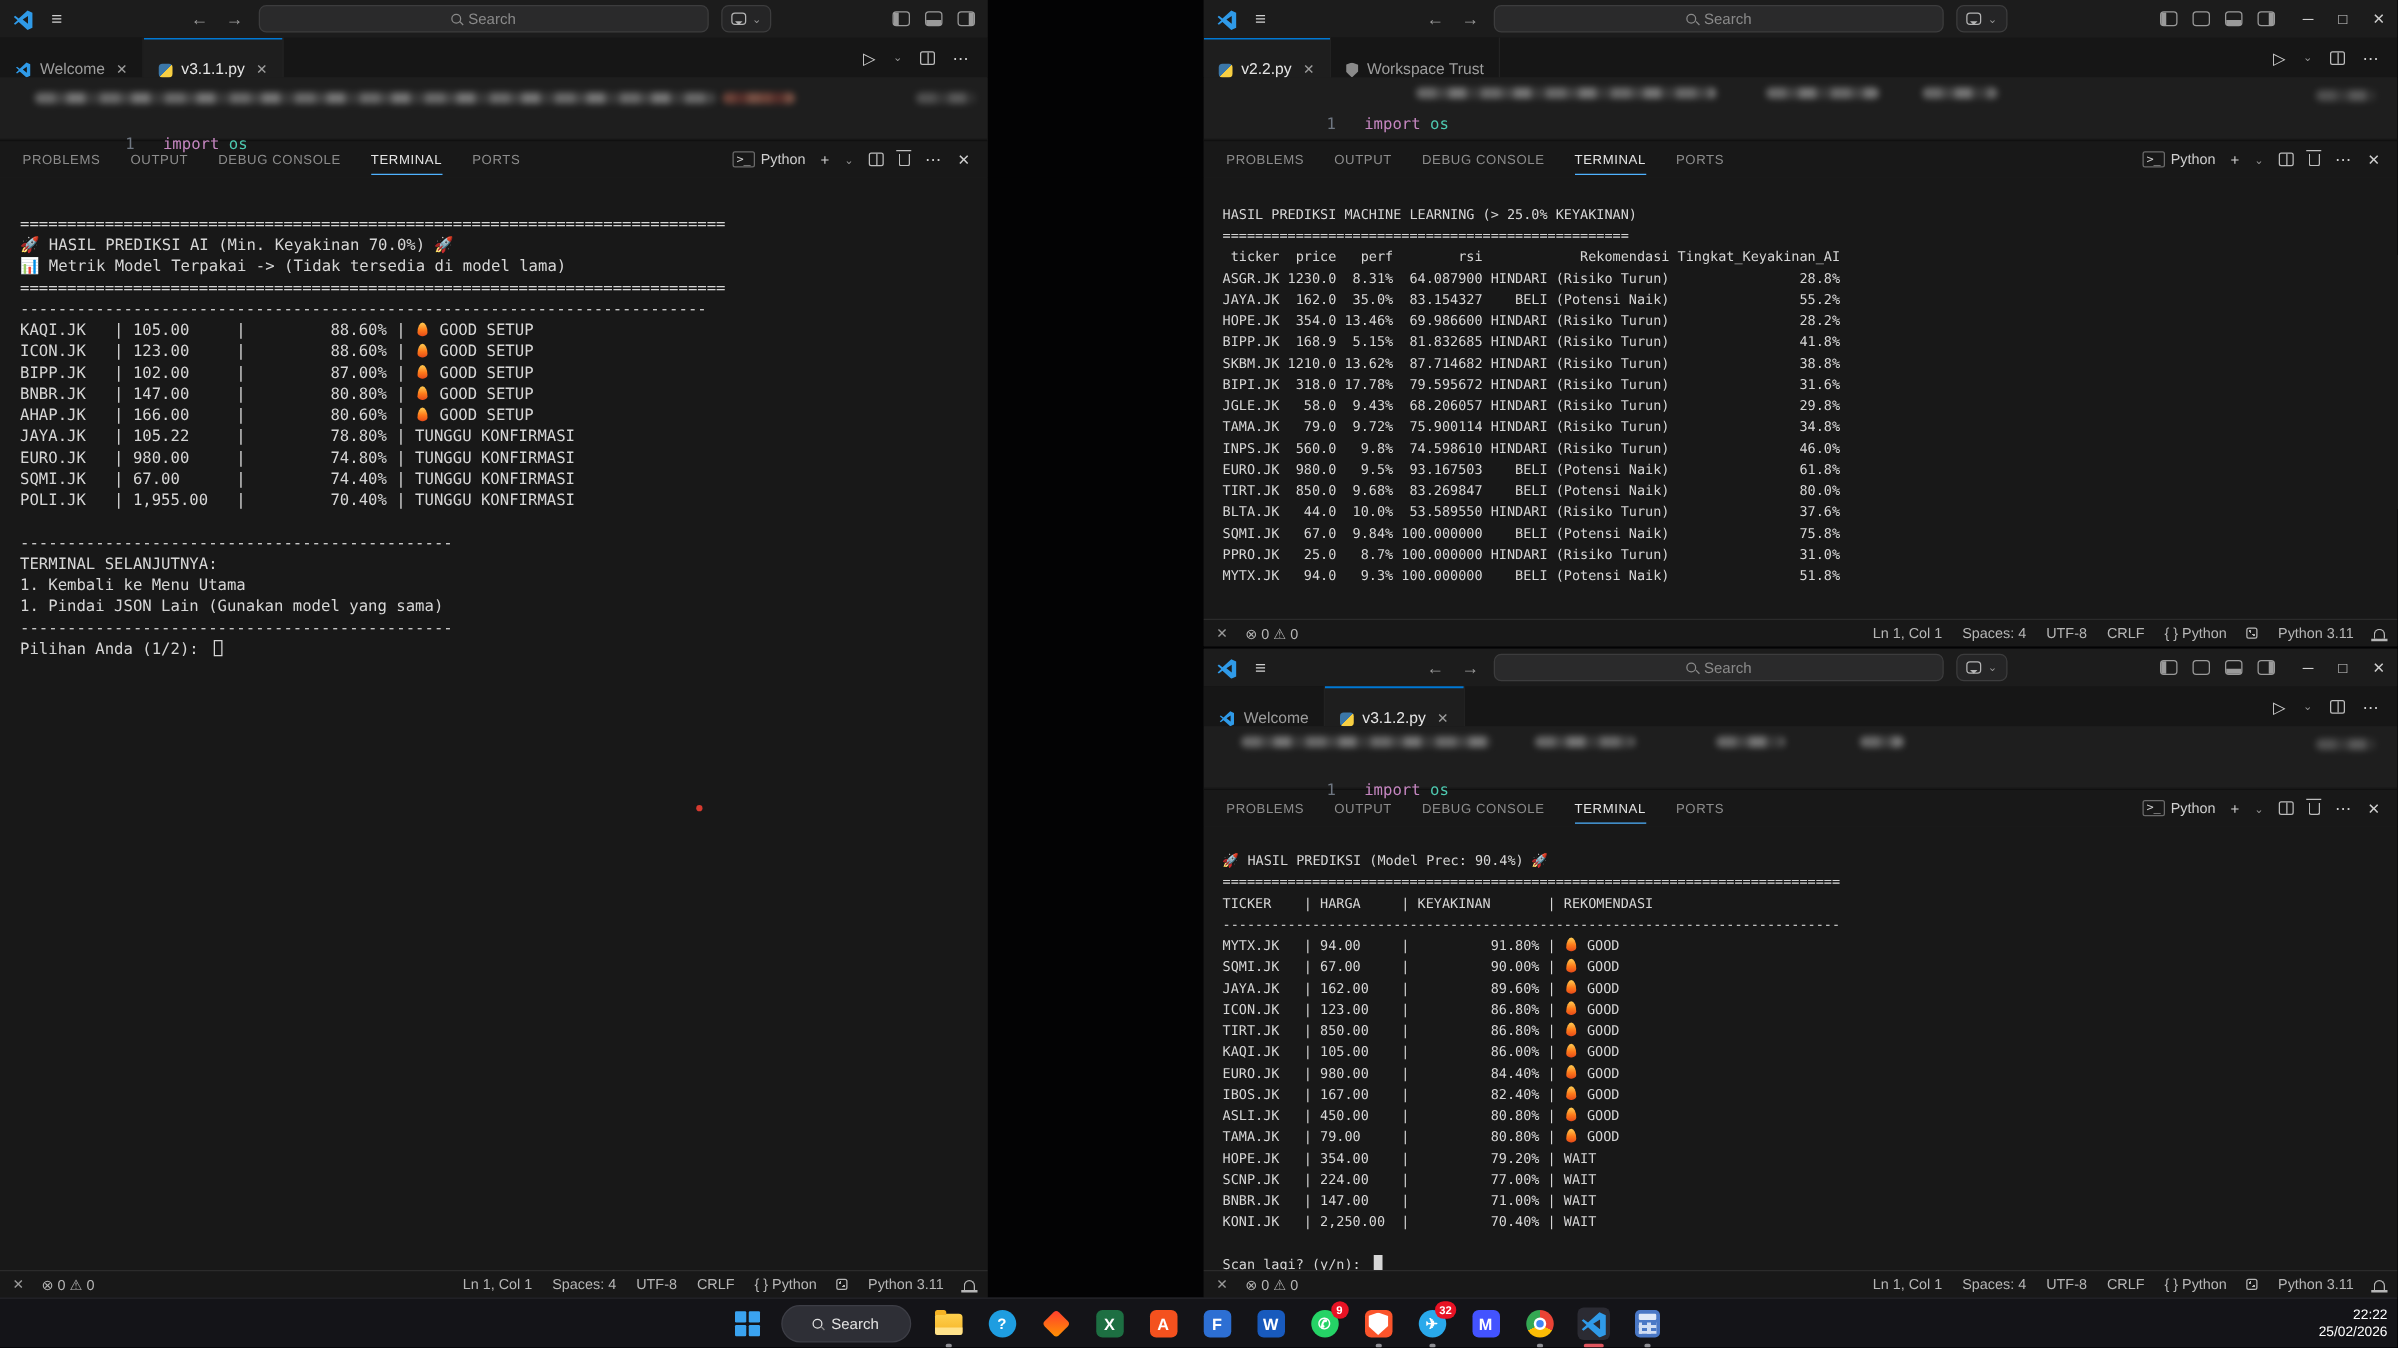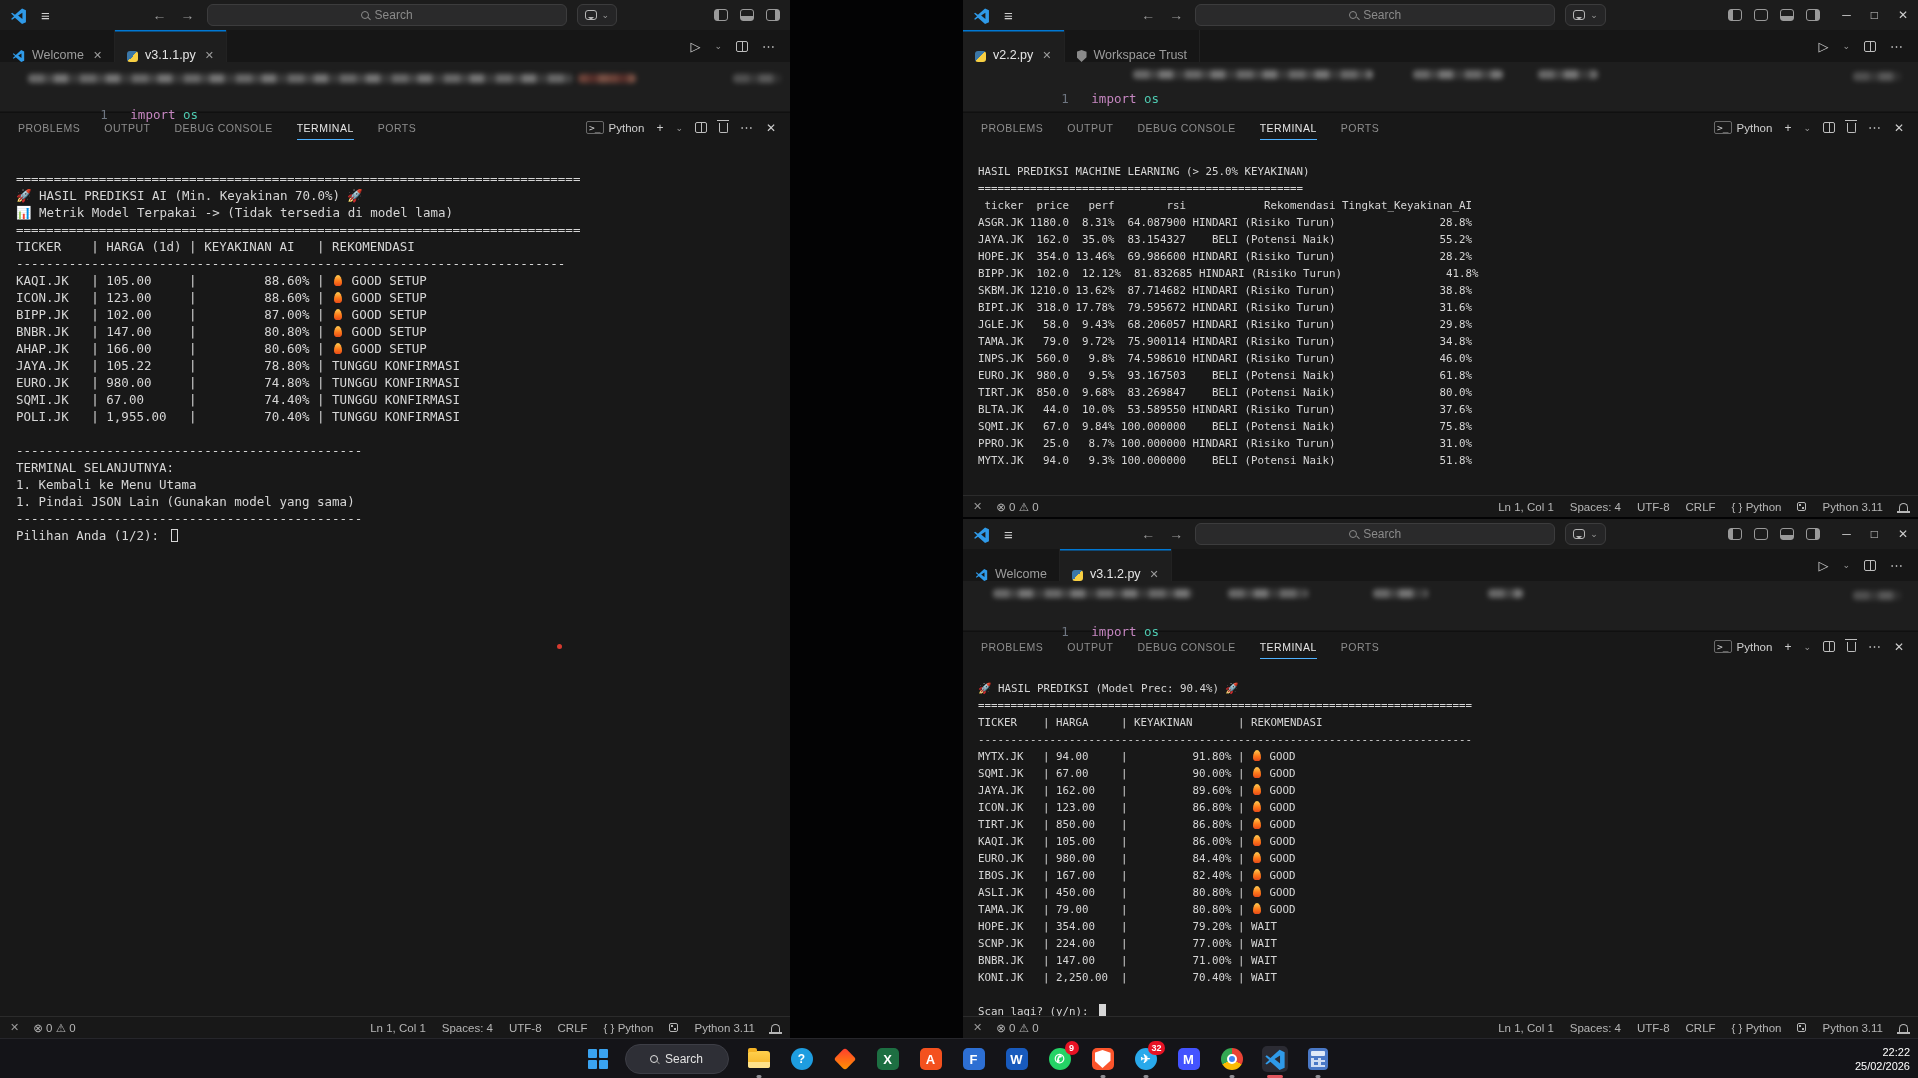--- a/index.html
+++ b/index.html
@@ -218,21 +218,20 @@
         <span class="dots">⋯</span>
         <span>✕</span>
       </div>
     </div>
 
     <div class="termarea" id="term-left">
         <div class="tline">===========================================================================</div>
         <div class="tline">🚀 HASIL PREDIKSI AI (Min. Keyakinan 70.0%) 🚀</div>
         <div class="tline">📊 Metrik Model Terpakai -&gt; (Tidak tersedia di model lama)</div>
         <div class="tline">===========================================================================</div>
-        <div class="tline">TICKER    | HARGA (1d) | KEYAKINAN AI   | REKOMENDASI</div>
         <div class="tline">-------------------------------------------------------------------------</div>
         <div class="tline">KAQI.JK   | 105.00     |         88.60% | <span class="flame"></span> GOOD SETUP</div>
         <div class="tline">ICON.JK   | 123.00     |         88.60% | <span class="flame"></span> GOOD SETUP</div>
         <div class="tline">BIPP.JK   | 102.00     |         87.00% | <span class="flame"></span> GOOD SETUP</div>
         <div class="tline">BNBR.JK   | 147.00     |         80.80% | <span class="flame"></span> GOOD SETUP</div>
         <div class="tline">AHAP.JK   | 166.00     |         80.60% | <span class="flame"></span> GOOD SETUP</div>
         <div class="tline">JAYA.JK   | 105.22     |         78.80% | TUNGGU KONFIRMASI</div>
         <div class="tline">EURO.JK   | 980.00     |         74.80% | TUNGGU KONFIRMASI</div>
         <div class="tline">SQMI.JK   | 67.00      |         74.40% | TUNGGU KONFIRMASI</div>
         <div class="tline">POLI.JK   | 1,955.00   |         70.40% | TUNGGU KONFIRMASI</div>
@@ -337,24 +336,24 @@
         <span class="trash"></span>
         <span class="dots">⋯</span>
         <span>✕</span>
       </div>
     </div>
 
     <div class="termarea" id="term-top-right">
         <div class="tline">HASIL PREDIKSI MACHINE LEARNING (&gt; 25.0% KEYAKINAN)</div>
         <div class="tline">==================================================</div>
         <div class="tline"> ticker  price   perf        rsi            Rekomendasi Tingkat_Keyakinan_AI</div>
-        <div class="tline">ASGR.JK 1180.0  8.31%  64.087900 HINDARI (Risiko Turun)                28.8%</div>
+        <div class="tline">ASGR.JK 1230.0  8.31%  64.087900 HINDARI (Risiko Turun)                28.8%</div>
         <div class="tline">JAYA.JK  162.0  35.0%  83.154327    BELI (Potensi Naik)                55.2%</div>
         <div class="tline">HOPE.JK  354.0 13.46%  69.986600 HINDARI (Risiko Turun)                28.2%</div>
-        <div class="tline">BIPP.JK  102.0  12.12%  81.832685 HINDARI (Risiko Turun)                41.8%</div>
+        <div class="tline">BIPP.JK  168.9  5.15%  81.832685 HINDARI (Risiko Turun)                41.8%</div>
         <div class="tline">SKBM.JK 1210.0 13.62%  87.714682 HINDARI (Risiko Turun)                38.8%</div>
         <div class="tline">BIPI.JK  318.0 17.78%  79.595672 HINDARI (Risiko Turun)                31.6%</div>
         <div class="tline">JGLE.JK   58.0  9.43%  68.206057 HINDARI (Risiko Turun)                29.8%</div>
         <div class="tline">TAMA.JK   79.0  9.72%  75.900114 HINDARI (Risiko Turun)                34.8%</div>
         <div class="tline">INPS.JK  560.0   9.8%  74.598610 HINDARI (Risiko Turun)                46.0%</div>
         <div class="tline">EURO.JK  980.0   9.5%  93.167503    BELI (Potensi Naik)                61.8%</div>
         <div class="tline">TIRT.JK  850.0  9.68%  83.269847    BELI (Potensi Naik)                80.0%</div>
         <div class="tline">BLTA.JK   44.0  10.0%  53.589550 HINDARI (Risiko Turun)                37.6%</div>
         <div class="tline">SQMI.JK   67.0  9.84% 100.000000    BELI (Potensi Naik)                75.8%</div>
         <div class="tline">PPRO.JK   25.0   8.7% 100.000000 HINDARI (Risiko Turun)                31.0%</div>

